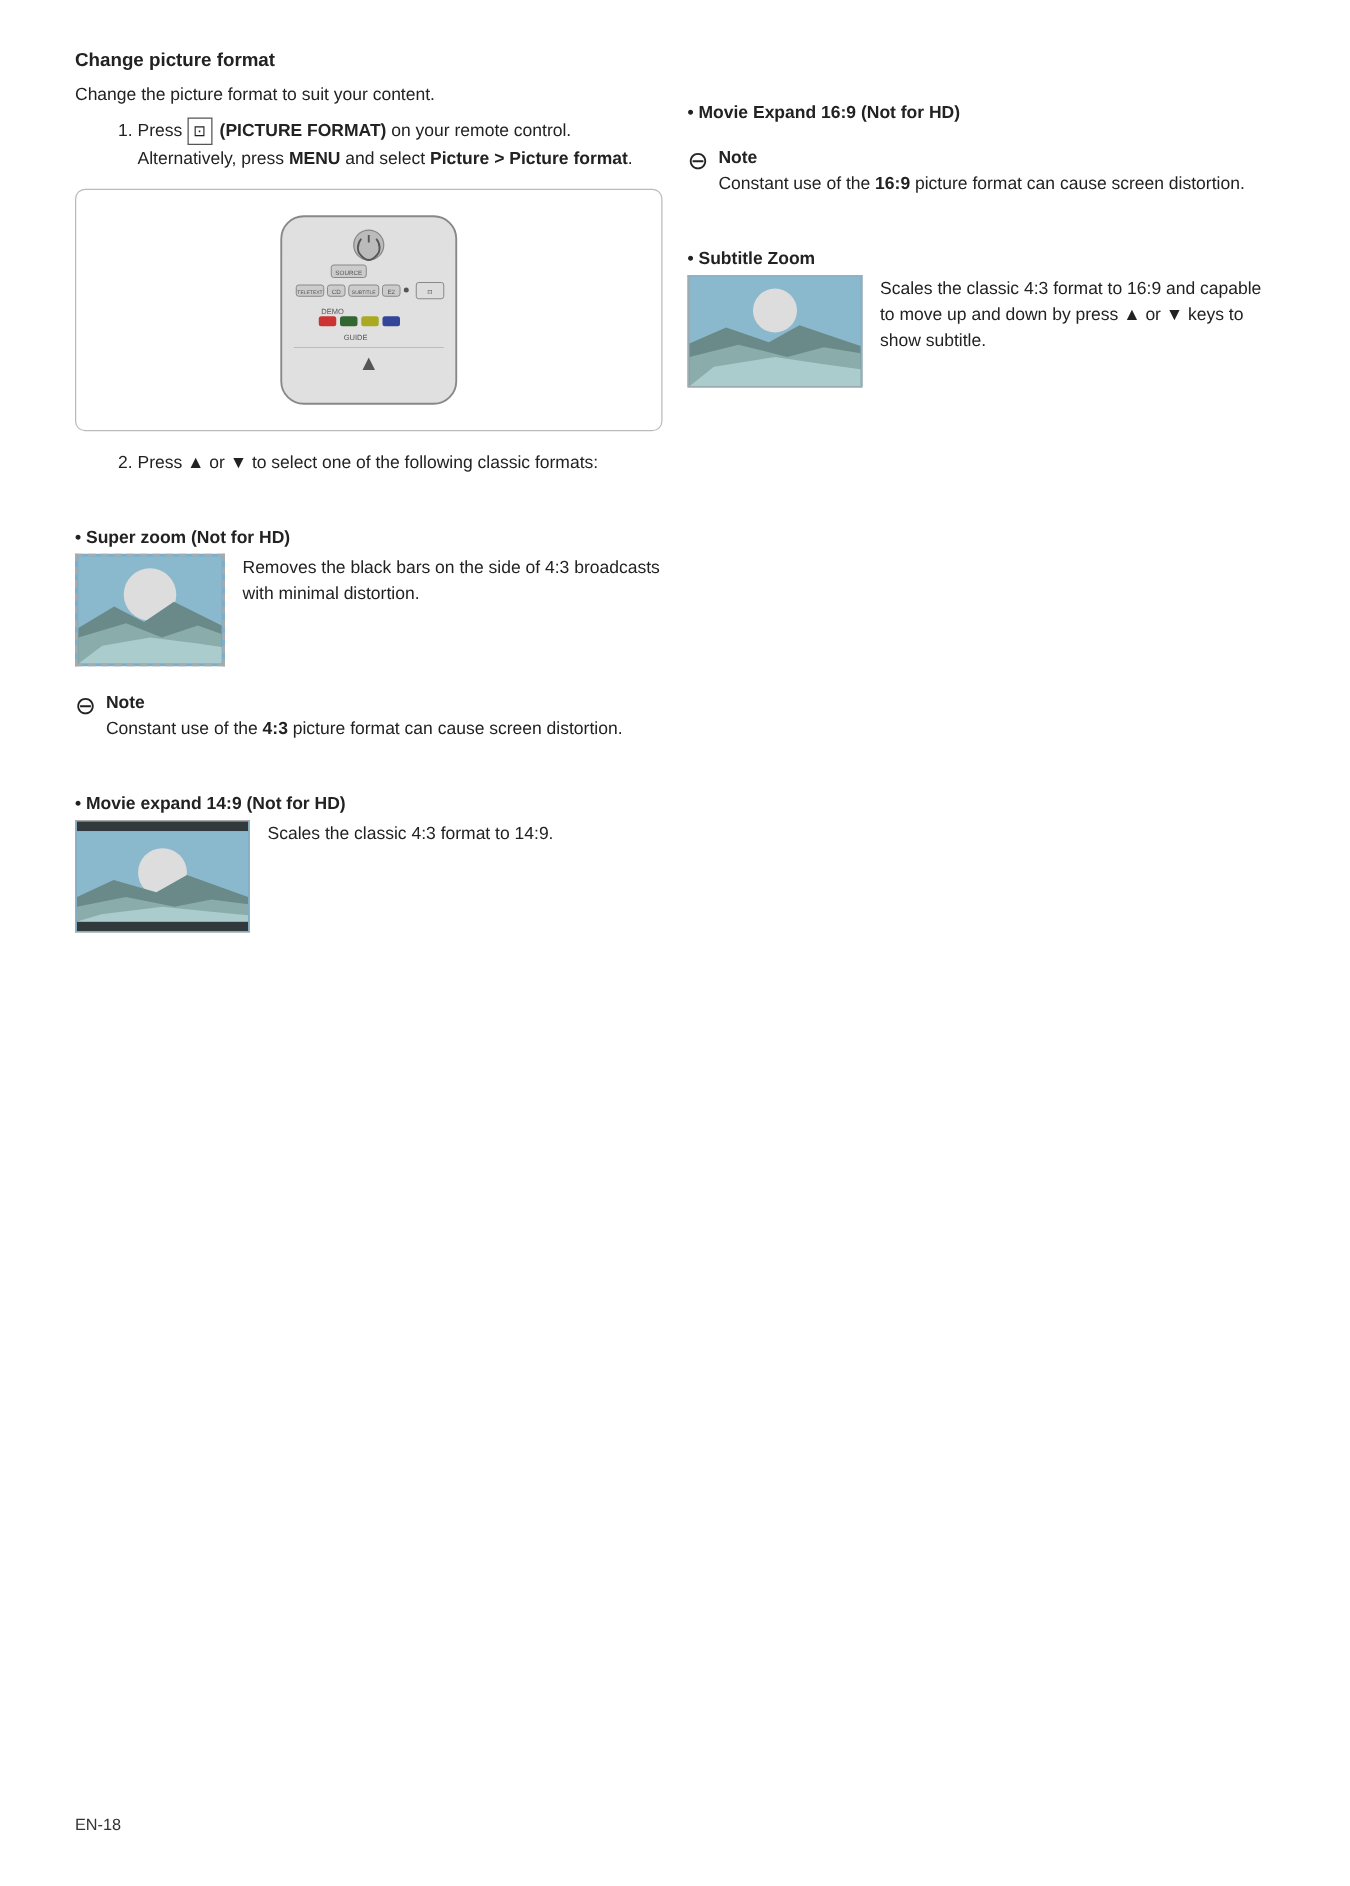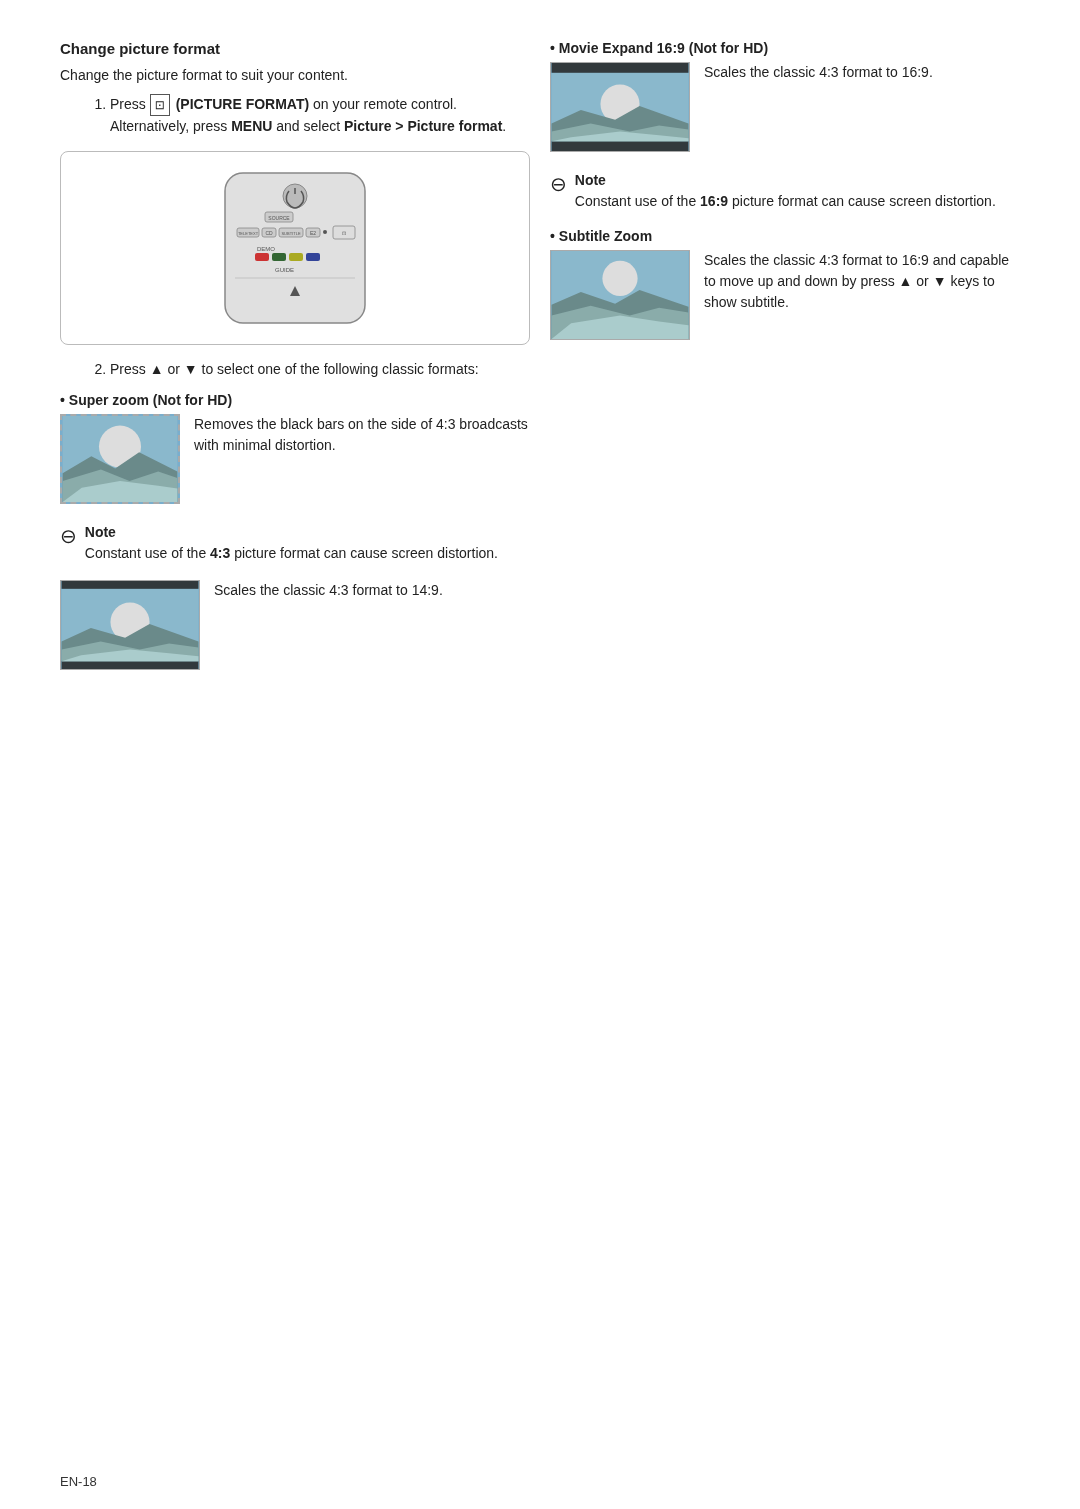--- a/index.html
+++ b/index.html
@@ -26,21 +26,21 @@
     }
     h2 {
       font-size: 15px;
       font-weight: bold;
       margin-bottom: 8px;
     }
     p { margin-bottom: 8px; line-height: 1.5; }
     ol { margin-left: 18px; margin-bottom: 12px; }
     ol li { margin-bottom: 8px; line-height: 1.5; margin-left: 32px; }
     ul { list-style: none; padding: 0; }
-    ul li { margin-bottom: 18px; }
+    ul li { margin-bottom: 18px; margin-top: 41px; }
     .bullet-label {
       font-weight: bold;
       font-size: 14px;
       margin-bottom: 6px;
     }
     .bullet-label::before {
       content: "• ";
     }
     .item-row {
       display: flex;
@@ -94,21 +94,21 @@
     }
     .note-icon {
       font-size: 20px;
       color: #222;
       margin-top: -1px;
       flex-shrink: 0;
     }
     .note-text { flex: 1; }
     .page-num {
       position: absolute;
-      bottom: 20px;
+      bottom: 42px;
       left: 60px;
       font-size: 13px;
       color: #333;
     }
 
     
     .scene svg {
       width: 100%;
       height: 100%;
     }
@@ -203,20 +203,21 @@
       <span class="note-icon">⊖</span>
       <div class="note-text">
         <strong>Note</strong><br>
         Constant use of the <strong>4:3</strong> picture format can cause screen distortion.
       </div>
     </div>
 
     <ul>
 
       <li>
+        <div class="bullet-label">Movie expand 14:9 (Not for HD)</div>
         <div class="item-row">
           <div class="thumb scene">
             <svg viewBox="0 0 140 90" xmlns="http://www.w3.org/2000/svg">
               <rect width="140" height="90" fill="#8ab8cc"></rect>
               <rect x="0" y="0" width="140" height="8" fill="#222" opacity="0.85"></rect>
               <rect x="0" y="82" width="140" height="8" fill="#222" opacity="0.85"></rect>
               <ellipse cx="70" cy="42" rx="20" ry="20" fill="#ddd"></ellipse>
               <polygon points="0,62 30,48 65,58 90,44 140,62 140,82 0,82" fill="#6a8a8a"></polygon>
               <polygon points="0,70 40,62 80,70 110,64 140,68 140,82 0,82" fill="#8aacaa"></polygon>
               <polygon points="20,76 70,70 110,74 140,77 140,82 0,82" fill="#aacccc"></polygon>
@@ -228,36 +229,20 @@
         </div>
       </li>
     </ul>
   </div>
 
   <div class="col-right">
     <ul>
 
       <li>
         <div class="bullet-label">Movie Expand 16:9 (Not for HD)</div>
-        <div class="item-row">
-          <div class="thumb scene">
-            <svg viewBox="0 0 140 90" xmlns="http://www.w3.org/2000/svg">
-              <rect width="140" height="90" fill="#8ab8cc"></rect>
-              <rect x="0" y="0" width="140" height="10" fill="#222" opacity="0.85"></rect>
-              <rect x="0" y="80" width="140" height="10" fill="#222" opacity="0.85"></rect>
-              <ellipse cx="70" cy="42" rx="20" ry="20" fill="#ddd"></ellipse>
-              <polygon points="0,62 30,48 65,58 90,44 140,62 140,80 0,80" fill="#6a8a8a"></polygon>
-              <polygon points="0,70 40,62 80,70 110,64 140,68 140,80 0,80" fill="#8aacaa"></polygon>
-              <polygon points="20,76 70,70 110,74 140,77 140,80 0,80" fill="#aacccc"></polygon>
-            </svg>
-          </div>
-          <div class="desc">
-            Scales the classic 4:3 format to 16:9.
-          </div>
-        </div>
       </li>
     </ul>
 
     <div class="note-box">
       <span class="note-icon">⊖</span>
       <div class="note-text">
         <strong>Note</strong><br>
         Constant use of the <strong>16:9</strong> picture format can cause screen distortion.
       </div>
     </div>

